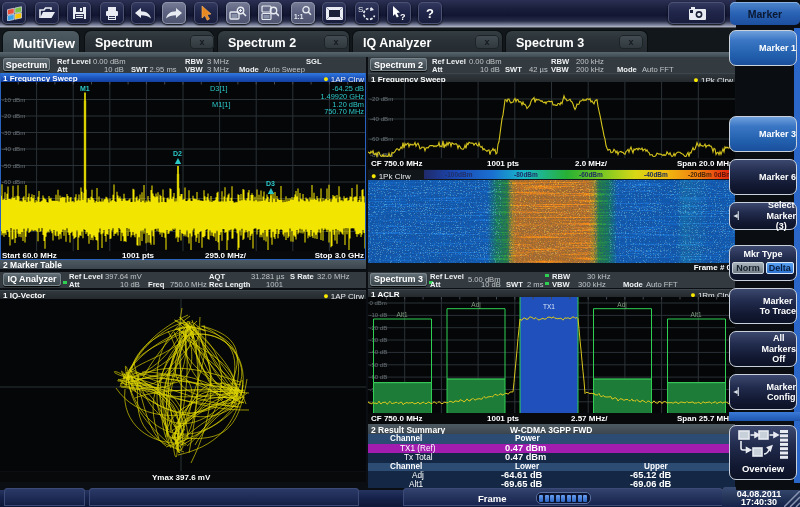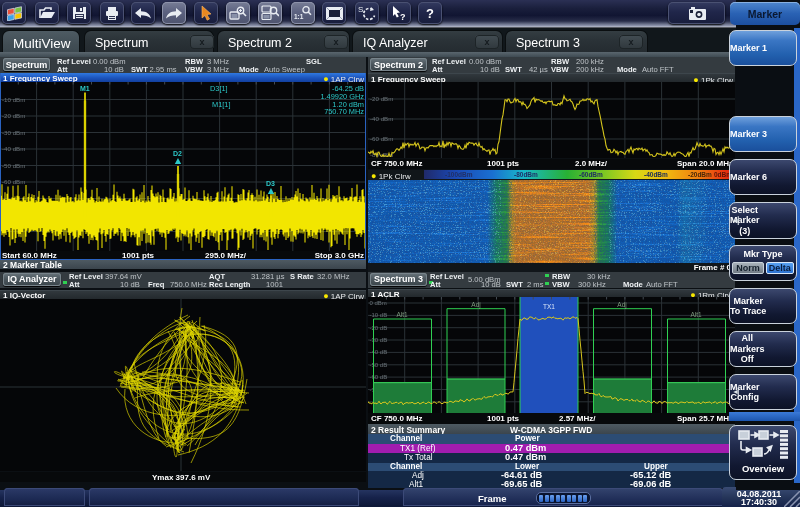--- a/index.html
+++ b/index.html
@@ -8,21 +8,21 @@
 
 #tbar { left:0; top:0; width:800px; height:28px;
   background:linear-gradient(#2b3054 0%, #1a1f3c 30%, #111532 55%, #272c48 75%, #8f96ae 92%, #b4bac8 96%, #111 100%); }
 .tb { position:absolute; top:2px; height:22px; border-radius:5px; display:flex; align-items:center; justify-content:center; }
 .tbd { background:linear-gradient(#343b60 0%, #20264a 45%, #181d3c 100%); box-shadow:inset 0 0 0 1px #4a5172, 0 1px 2px #000; }
 .tbl { background:linear-gradient(#787e96 0%, #5c6280 45%, #4e546e 100%); box-shadow:inset 0 0 0 1px #8d93aa, 0 1px 2px #000; }
 
 
 #tabbar { left:0; top:28px; width:800px; height:29px; background:#11171b; }
 .tab { position:absolute; top:2px; height:25px; background:linear-gradient(#343d42 0%, #2a3237 40%, #232a2f 100%);
-  border:1px solid #0a0e10; border-bottom:none; border-radius:7px 7px 0 0; color:#fff; font-weight:normal; font-size:12.5px;
+  border:1px solid #0a0e10; border-bottom:none; border-radius:7px 7px 0 0; color:#fff; font-weight:bold; font-size:12.5px;
   display:flex; align-items:center; padding-left:10px; }
 .tab.active { background:linear-gradient(#4e5b63 0%, #414d54 60%, #3b474e 100%); font-size:13.5px; }
 .tabx { position:absolute; width:24px; height:14px; border-radius:4px; background:linear-gradient(#434d53,#2f373c); box-shadow:inset 0 0 0 1px #1d2427, inset 0 1px 0 #566067; color:#141a1e; font-size:9px; font-weight:bold;
   display:flex; align-items:center; justify-content:center; top:7px; }
 #tabshelf { left:0; top:52px; width:736px; height:5px; background:linear-gradient(#5a666e,#3f4b53); }
 
 
 .phdr { background:#343b40; }
 .chbtn { position:absolute; top:1px; height:13px; border-radius:3px; background:linear-gradient(#68747b 0%, #4a555c 50%, #3a4449 100%);
   box-shadow:inset 0 0 0 1px #78848b, 0 1px 1px #000; color:#fff; font-weight:bold; font-size:9px;
@@ -38,21 +38,21 @@
 .gfoot span { position:absolute; top:0.5px; white-space:nowrap; }
 .graybar { background:linear-gradient(#4e5a62 0%, #3b454d 100%); color:#fff; font-weight:bold; font-size:8.5px; }
 
 
 #skcol { left:736px; top:0; width:64px; height:490px; background:#0a0e13; }
 #skstrip { position:absolute; left:58px; top:28px; width:6px; height:455px; background:#2a67c8; }
 .skhdr { position:absolute; left:-6px; top:2px; width:70px; height:23px; border-radius:5px;
   background:linear-gradient(#4e86cc 0%, #2a62b4 50%, #1c4fa0 100%); box-shadow:inset 0 1px 0 #88b0e0;
   color:#0a1830; font-weight:bold; font-size:10.5px; display:flex; align-items:center; justify-content:center; }
 .sk { position:absolute; left:-7px; width:68px; border-radius:7px; border:1px solid #c9d2dc; color:#fff;
-  font-weight:bold; font-size:9px; line-height:10.5px; display:flex; align-items:center; justify-content:flex-start; text-align:center; }
+  font-weight:bold; font-size:9px; line-height:10.5px; display:flex; align-items:center; justify-content:flex-end; text-align:center; }
 .ska { background:linear-gradient(#6fa0dc 0%, #3a76c4 28%, #2260ae 70%, #1a4f9c 100%); }
 .skd { background:linear-gradient(#3c486e 0%, #222c4e 35%, #111831 75%, #0c1226 100%); }
 .skarr { position:absolute; left:2px; top:50%; margin-top:-5px; font-size:7px; color:#dfe5ea; letter-spacing:-1px; }
 .norm { background:linear-gradient(#a8b2ba,#707a84); border:1px solid #c8d2da; border-radius:2px; color:#14202c;
   font-size:9px; font-weight:bold; padding:0 3px; }
 .delta { background:linear-gradient(#58a0f0,#2a70d0); border:1px solid #d8e8fa; border-radius:2px; color:#081c3c;
   font-size:9px; font-weight:bold; padding:0 2px; }
 
 
 #sbar { left:0; top:490px; width:800px; height:17px; background:linear-gradient(#253460 0%, #16224a 45%, #0d1736 100%); }
@@ -544,21 +544,21 @@
           <line x1="312.0" y1="0" x2="312.0" y2="2.5"></line>
           <line x1="330.3" y1="0" x2="330.3" y2="2.5"></line>
           <line x1="348.7" y1="0" x2="348.7" y2="2.5"></line>
         </g>
         <path d="M0 104.4L1 106.2L2 105.8L3 106.6L4 106.8L5 105.3L6 106.5L7 105.9L8 106.4L9 106.8L10 105.8L11 104.2L12 106.0L13 107.0L14 106.1L15 105.2L16 105.5L17 105.0L18 105.5L19 107.2L20 106.7L21 105.2L22 104.3L23 105.5L24 106.9L25 105.9L26 106.4L27 105.6L28 105.3L29 105.4L30 106.4L31 106.3L32 105.6L33 105.1L34 105.5L35 107.7L36 107.0L37 106.0L38 106.0L39 105.3L40 106.2L41 106.0L42 105.8L43 106.0L44 105.2L45 105.8L46 106.7L47 106.7L48 106.5L49 106.0L50 105.2L51 105.9L52 107.2L53 106.1L54 106.1L55 105.0L56 105.4L57 106.5L58 106.6L59 106.4L60 105.1L61 105.1L62 106.0L63 106.4L64 106.7L65 105.5L66 104.8L67 105.4L68 106.1L69 106.4L70 105.4L71 104.6L72 105.3L73 106.2L74 106.8L75 106.2L76 105.5L77 105.0L78 105.9L79 105.7L80 105.7L81 104.7L82 104.5L83 104.3L84 105.1L85 105.3L86 105.3L87 103.8L88 104.2L89 104.1L90 104.4L91 104.7L92 102.7L93 103.0L94 103.6L95 103.8L96 105.1L97 103.9L98 103.5L99 101.9L100 103.2L101 103.6L102 104.1L103 102.2L104 102.4L105 101.3L106 102.3L107 103.1L108 102.7L109 101.9L110 102.0L111 101.7L112 101.7L113 102.3L114 102.0L115 100.5L116 99.5L117 100.2L118 101.3L119 100.2L120 100.0L121 99.7L122 99.8L123 99.2L124 100.2L125 99.3L126 98.4L127 97.2L128 97.8L129 98.0L130 98.6L131 97.5L132 97.4L133 96.5L134 98.2L135 97.7L136 97.5L137 96.3L138 96.3L139 96.6L140 97.1L141 96.5L142 95.0L143 95.0L144 94.9L145 94.9L146 85.3L147 74.2L148 64.0L149 53.2L150 41.3L151 31.8L152 22.0L153 23.1L154 23.2L155 21.5L156 21.2L157 20.9L158 22.4L159 21.9L160 22.3L161 20.5L162 19.9L163 20.1L164 20.4L165 21.2L166 22.2L167 21.0L168 20.6L169 21.6L170 22.8L171 22.9L172 22.5L173 22.1L174 21.6L175 21.3L176 22.0L177 22.2L178 21.9L179 20.9L180 20.0L181 20.4L182 20.0L183 20.8L184 21.2L185 19.9L186 20.3L187 21.5L188 20.9L189 21.8L190 21.7L191 21.5L192 21.3L193 21.2L194 22.1L195 23.2L196 21.7L197 20.9L198 21.1L199 21.3L200 20.6L201 21.4L202 21.8L203 21.2L204 20.4L205 19.8L206 20.2L207 21.2L208 21.0L209 20.5L210 21.5L211 31.7L212 43.3L213 53.0L214 63.9L215 74.5L216 84.0L217 96.6L218 95.5L219 95.3L220 95.7L221 96.1L222 96.7L223 96.2L224 96.4L225 96.8L226 96.1L227 98.0L228 97.6L229 98.2L230 97.6L231 96.5L232 98.6L233 99.5L234 99.7L235 98.4L236 99.2L237 100.0L238 99.8L239 100.2L240 99.8L241 100.1L242 99.6L243 99.7L244 102.0L245 101.9L246 101.2L247 100.6L248 101.2L249 101.9L250 104.0L251 102.9L252 101.8L253 101.8L254 102.1L255 102.7L256 103.5L257 102.7L258 102.6L259 102.3L260 102.7L261 103.7L262 103.8L263 102.8L264 102.0L265 104.1L266 103.3L267 104.4L268 103.5L269 102.5L270 103.8L271 104.3L272 104.9L273 104.8L274 103.1L275 103.7L276 104.3L277 104.7L278 105.8L279 104.8L280 103.9L281 104.3L282 104.9L283 105.9L284 106.1L285 105.2L286 103.8L287 105.3L288 105.9L289 106.0L290 106.2L291 104.2L292 104.9L293 104.9L294 106.7L295 105.1L296 104.9L297 104.4L298 105.2L299 106.1L300 105.8L301 105.6L302 105.9L303 105.5L304 105.7L305 106.2L306 106.0L307 104.7L308 105.5L309 105.2L310 106.8L311 106.0L312 105.7L313 104.8L314 105.4L315 105.1L316 105.8L317 105.7L318 105.4L319 104.4L320 105.6L321 105.6L322 105.6L323 105.1L324 105.3L325 104.8L326 106.3L327 106.1L328 105.8L329 106.2L330 105.2L331 105.4L332 106.1L333 106.9L334 105.5L335 104.9L336 105.1L337 106.0L338 105.8L339 105.2L340 105.5L341 104.9L342 105.1L343 106.2L344 106.4L345 105.3L346 105.9L347 104.4L348 105.6L349 106.5L350 106.0L351 105.3L352 105.4L353 104.6L354 106.0L355 106.1L356 105.2L357 105.4L358 104.7L359 105.8L360 105.9L361 107.0L362 105.4L363 104.9L364 105.1L365 105.8L366 106.7L367 106.0" fill="none" stroke="#d8c71e" stroke-width="1"></path>
       </svg>
     </div>
 <div class="gfoot" style="left:368px;top:413px;width:367px;height:10.5px">
   <span style="left:3px">CF 750.0 MHz</span>
       <span style="left:119px">1001 pts</span>
-  <span style="left:191px">2.57 MHz/</span>
+  <span style="left:203px">2.57 MHz/</span>
       <span style="right:2px">Span 25.7 MHz</span>
 </div>
 <div class="abs graybar" style="left:368px;top:424px;width:367px;height:10px">
   <span style="position:absolute;left:3px;top:0.5px">2 Result Summary</span>
   <span style="position:absolute;left:142px;top:0.5px">W-CDMA 3GPP FWD</span>
 </div>
 <div class="abs" style="left:368px;top:434px;width:367px;height:54px;color:#fff;font-size:8.2px;line-height:9px">
   <div style="position:absolute;top:0;width:367px;height:9.5px;background:#2c4c74;font-weight:bold">
     <span style="position:absolute;left:22px">Channel</span>
         <span style="position:absolute;left:147px">Power</span>
@@ -615,21 +615,21 @@
   <div class="skhdr">Marker</div>
       <div class="sk ska" style="top:30px;height:36px">
         <span>Marker 1</span>
       </div>
       <div class="sk ska" style="top:116px;height:36px">
         <span>Marker 3</span>
       </div>
       <div class="sk skd" style="top:159px;height:36px">
         <span>Marker 6</span>
       </div>
-      <div class="sk skd" style="top:202px;height:37px">
+      <div class="sk skd" style="top:202px;height:28px">
         <span class="skarr">◄▏</span>
         <span>Select<br>Marker<br>(3)</span>
       </div>
       <div class="sk skd" style="top:245px;height:36px;display:block;padding-top:3px">
 <div style="font-weight:bold;font-size:9px">Mkr Type</div>
 <div style="display:flex;justify-content:center;gap:2px;margin-top:2px">
 <span class="norm">Norm</span>
           <span class="delta">Delta</span>
         </div>
       </div>

